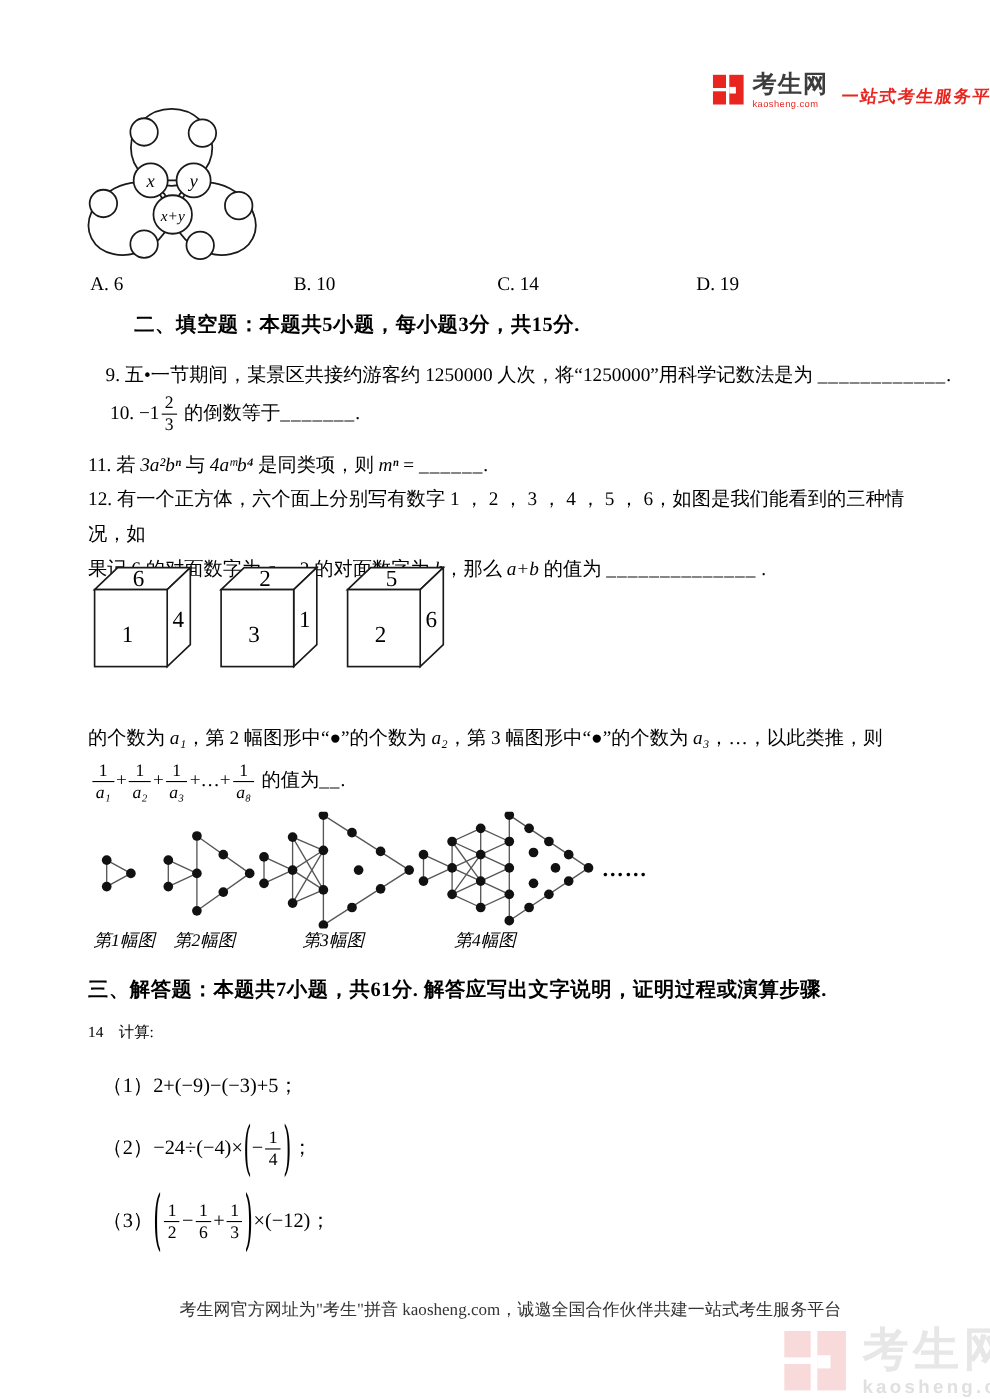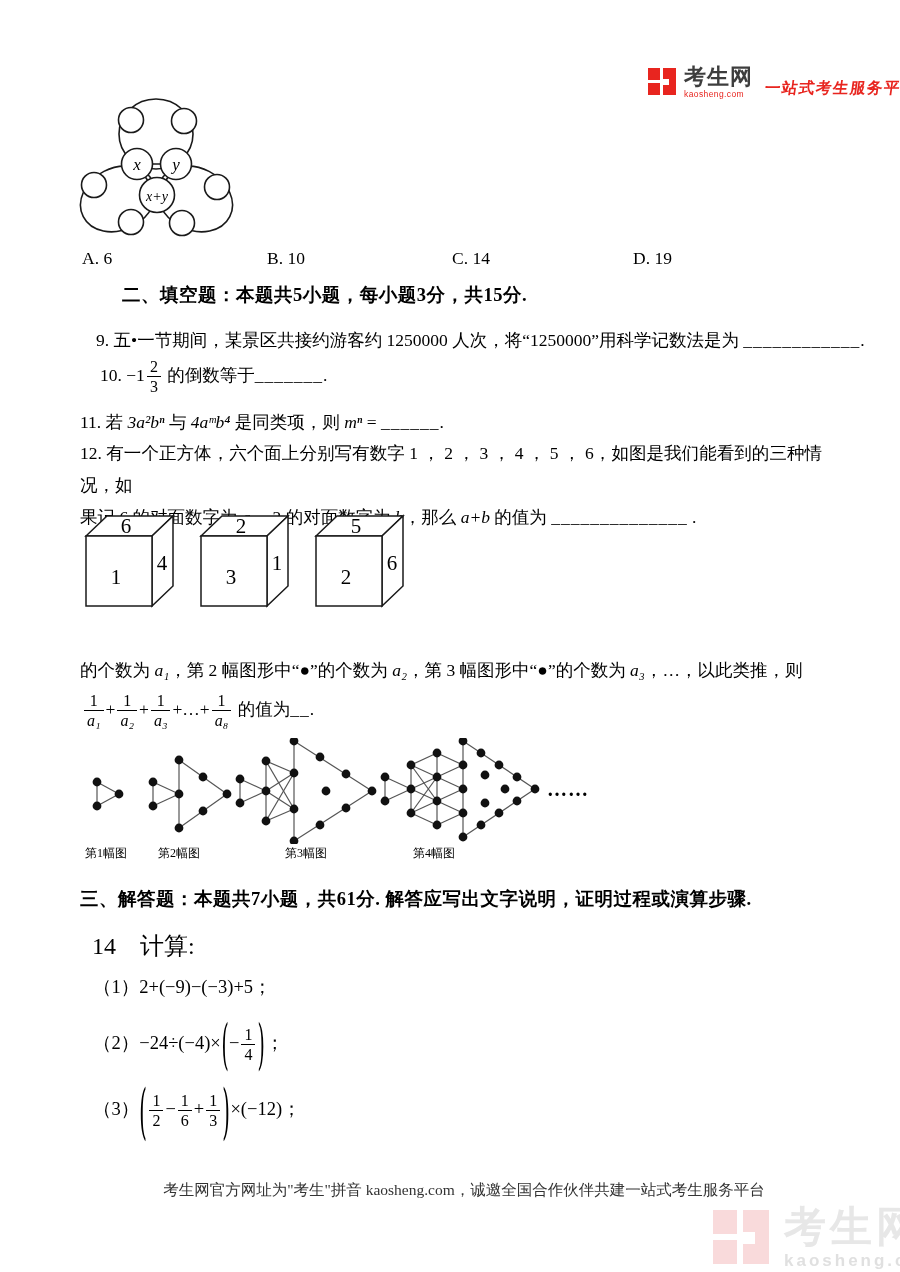--- a/index.html
+++ b/index.html
@@ -21,21 +21,21 @@
   .bp2{display:inline-block;transform:scale(.75,2.3);font-size:26px;vertical-align:middle;
       font-family:"DejaVu Serif",serif;font-weight:400;margin:0 -1px;}
   
   .logo{display:flex;align-items:flex-start;}
   .logo .brandcol{margin-left:6px;line-height:1;}
   .logo .brand{font-size:22px;font-weight:bold;color:#3d3d3d;font-family:"Liberation Sans",sans-serif;letter-spacing:1px;}
   .logo .domain{font-size:8.5px;color:#e8251f;font-family:"Liberation Sans",sans-serif;margin-top:2px;letter-spacing:.4px;}
   .logo .tagline{margin-left:12px;margin-top:12px;color:#e8251f;font-weight:bold;font-size:15.5px;
       font-family:"Liberation Sans",sans-serif;transform:skewX(-8deg);letter-spacing:1.5px;}
   
-  .figlabel{font-size:12px;}
+  .figlabel{font-size:16px;font-style:italic;}
   
   .footer{width:100%;text-align:center;font-size:15.5px;color:#333;}
   
   .wm{display:flex;align-items:flex-start;opacity:1;}
   .wm .wmcol{margin-left:10px;line-height:1;}
   .wm .wmbrand{font-size:42px;font-weight:bold;color:#e7e7e7;font-family:"Liberation Sans",sans-serif;letter-spacing:4px;}
   .wm .wmdomain{font-size:17px;font-weight:bold;color:#e0e0e0;font-family:"Liberation Sans",sans-serif;letter-spacing:3px;margin-top:4px;}
   svg text{font-family:"Liberation Serif","DejaVu Serif",serif;}
 </style>
 </head>
@@ -265,27 +265,27 @@
           <circle cx="150" cy="48" r="4.4"></circle>
         </g>
       </g>
     </g>
     <text x="462" y="58" font-size="20" font-weight="bold" letter-spacing="1">……</text>
   </svg>
 
   <div class="abs" style="left:85px;top:845px;width:600px;">
     <span class="abs figlabel" style="left:0;">第1幅图</span>
     <span class="abs figlabel" style="left:73px;">第2幅图</span>
-    <span class="abs figlabel" style="left:200px;text-align:right;">第3幅图</span>
+    <span class="abs figlabel" style="left:190px;text-align:right;">第3幅图</span>
     <span class="abs figlabel" style="left:328px;">第4幅图</span>
   </div>
 
   <div class="abs sec" style="left:80px;top:886px;">三、解答题：本题共7小题，共61分. 解答应写出文字说明，证明过程或演算步骤.</div>
 
-  <div class="abs row" style="left:80px;top:930px;font-size:24px;margin-left:12px;">14　计算:</div>
+  <div class="abs row" style="left:80px;top:930px;font-size:14px;">14　计算:</div>
 
   <div class="abs row" style="left:93px;top:974px;font-size:18.5px;text-align:right;">
     <span>（1）</span><span>2+(−9)−(−3)+5</span><span>；</span>
   </div>
 
   <div class="abs row" style="left:93px;top:1026px;font-size:18.5px;">
     <span>（2）</span><span>−24÷(−4)×</span><span class="bp">(</span><span>−</span><span class="frac"><span class="fn">1</span><span class="fd">4</span></span><span class="bp">)</span><span>；</span>
   </div>
 
   <div class="abs row" style="left:93px;top:1092px;font-size:18.5px;">

